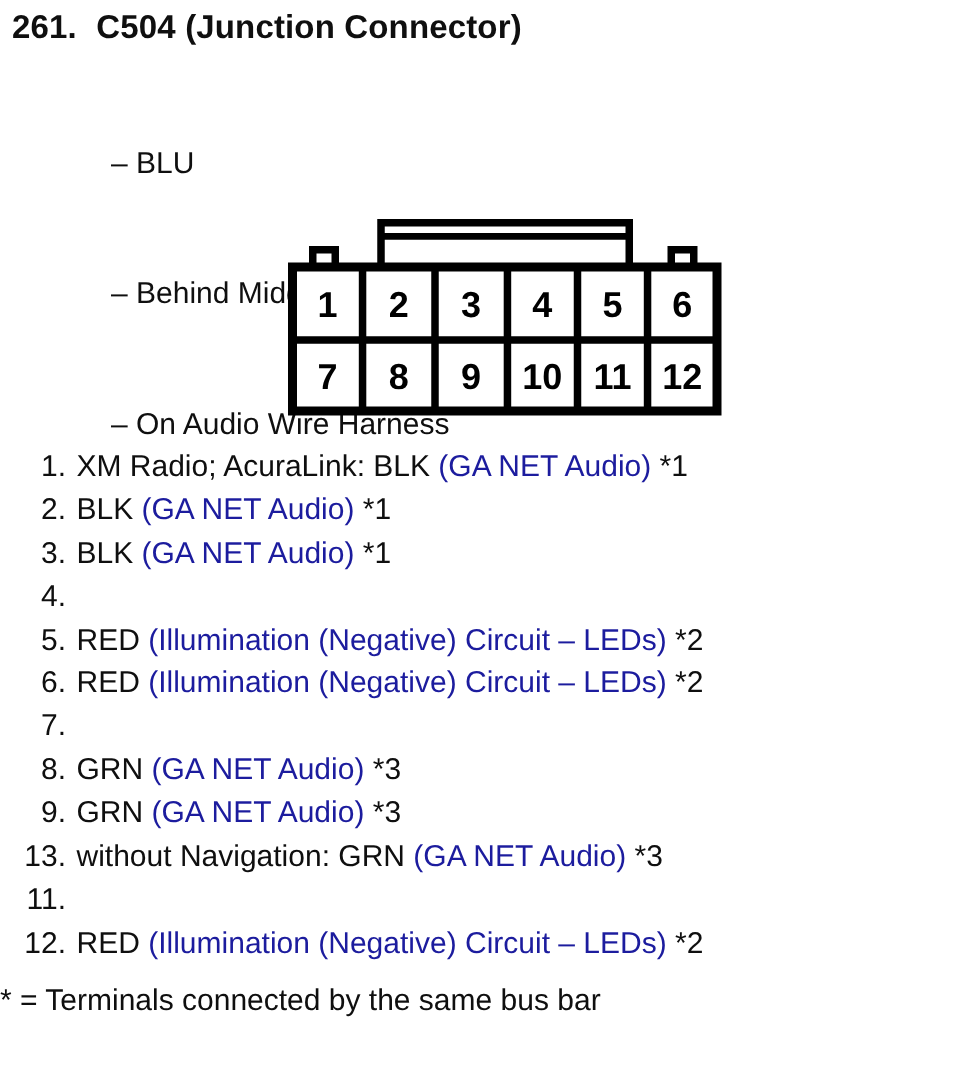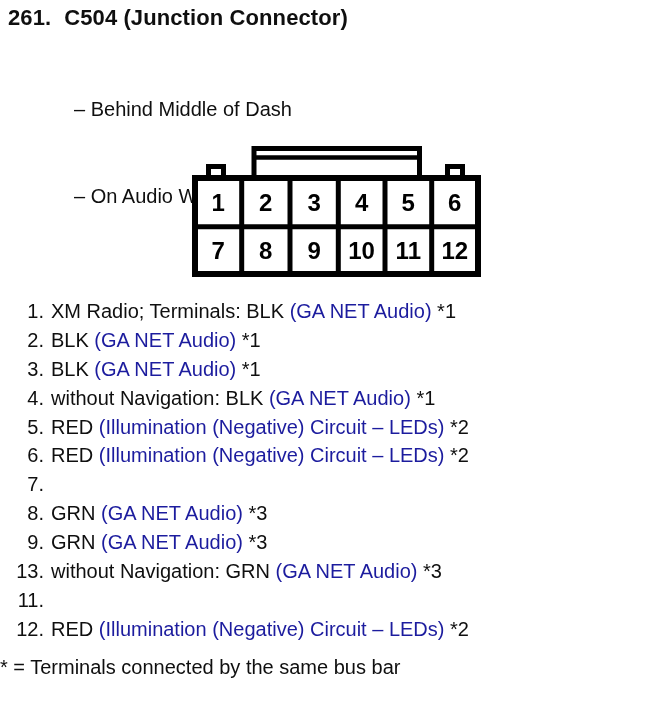--- a/index.html
+++ b/index.html
@@ -84,20 +84,21 @@
 <body>
 
 <div class="page">
 
   <div class="title-row">
     <span>261.</span>
     <span>C504 (Junction Connector)</span>
   </div>
 
   <div class="details">
+    <div>– BLU</div>
     <div>– Behind Middle of Dash</div>
     <div>– On Audio Wire Harness</div>
   </div>
 
   <svg class="connector-svg" width="296" height="142" viewBox="0 0 296 142">
 
     <path class="c-shape" d="M 65 41 L 65 9.5 L 230.5 9.5 L 230.5 41" stroke-width="5"></path>
     <line class="c-line" x1="65" y1="18.5" x2="230.5" y2="18.5" stroke-width="4.5"></line>
 
     <path class="c-shape" d="M 19.5 41 L 19.5 27.5 L 34.5 27.5 L 34.5 41" stroke-width="5"></path>
@@ -122,33 +123,32 @@
     <text x="76.8" y="120">8</text>
     <text x="125.1" y="120">9</text>
     <text x="172.6" y="120">10</text>
     <text x="219.3" y="120">11</text>
     <text x="265.8" y="120">12</text>
   </svg>
 
   <div class="pin-list">
     <div class="pin-row">
       <span class="pin-num">1.</span>
-      <span class="pin-text"><span>XM Radio; Terminals: BLK </span><span class="circuit">(GA NET Audio)</span><span> *1</span></span>
+      <span class="pin-text"><span>XM Radio; AcuraLink: BLK </span><span class="circuit">(GA NET Audio)</span><span> *1</span></span>
     </div>
     <div class="pin-row">
       <span class="pin-num">2.</span>
       <span class="pin-text"><span>BLK </span><span class="circuit">(GA NET Audio)</span><span> *1</span></span>
     </div>
     <div class="pin-row">
       <span class="pin-num">3.</span>
       <span class="pin-text"><span>BLK </span><span class="circuit">(GA NET Audio)</span><span> *1</span></span>
     </div>
     <div class="pin-row">
       <span class="pin-num">4.</span>
-      <span class="pin-text"><span>without Navigation: BLK </span><span class="circuit">(GA NET Audio)</span><span> *1</span></span>
     </div>
     <div class="pin-row">
       <span class="pin-num">5.</span>
       <span class="pin-text"><span>RED </span><span class="circuit">(Illumination (Negative) Circuit – LEDs)</span><span> *2</span></span>
     </div>
     <div class="pin-row">
       <span class="pin-num">6.</span>
       <span class="pin-text"><span>RED </span><span class="circuit">(Illumination (Negative) Circuit – LEDs)</span><span> *2</span></span>
     </div>
     <div class="pin-row">

